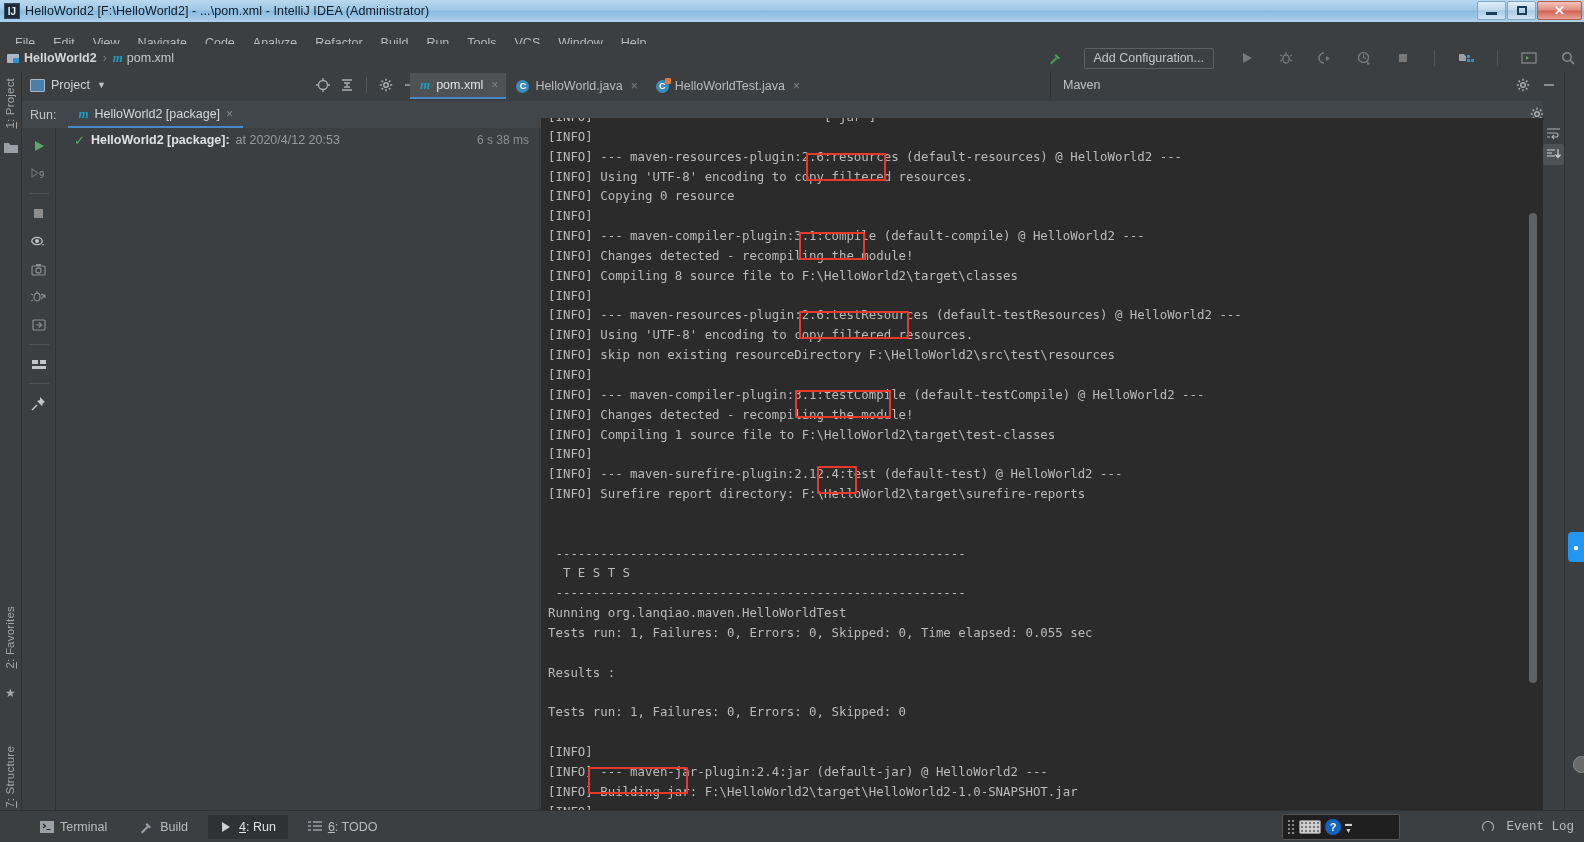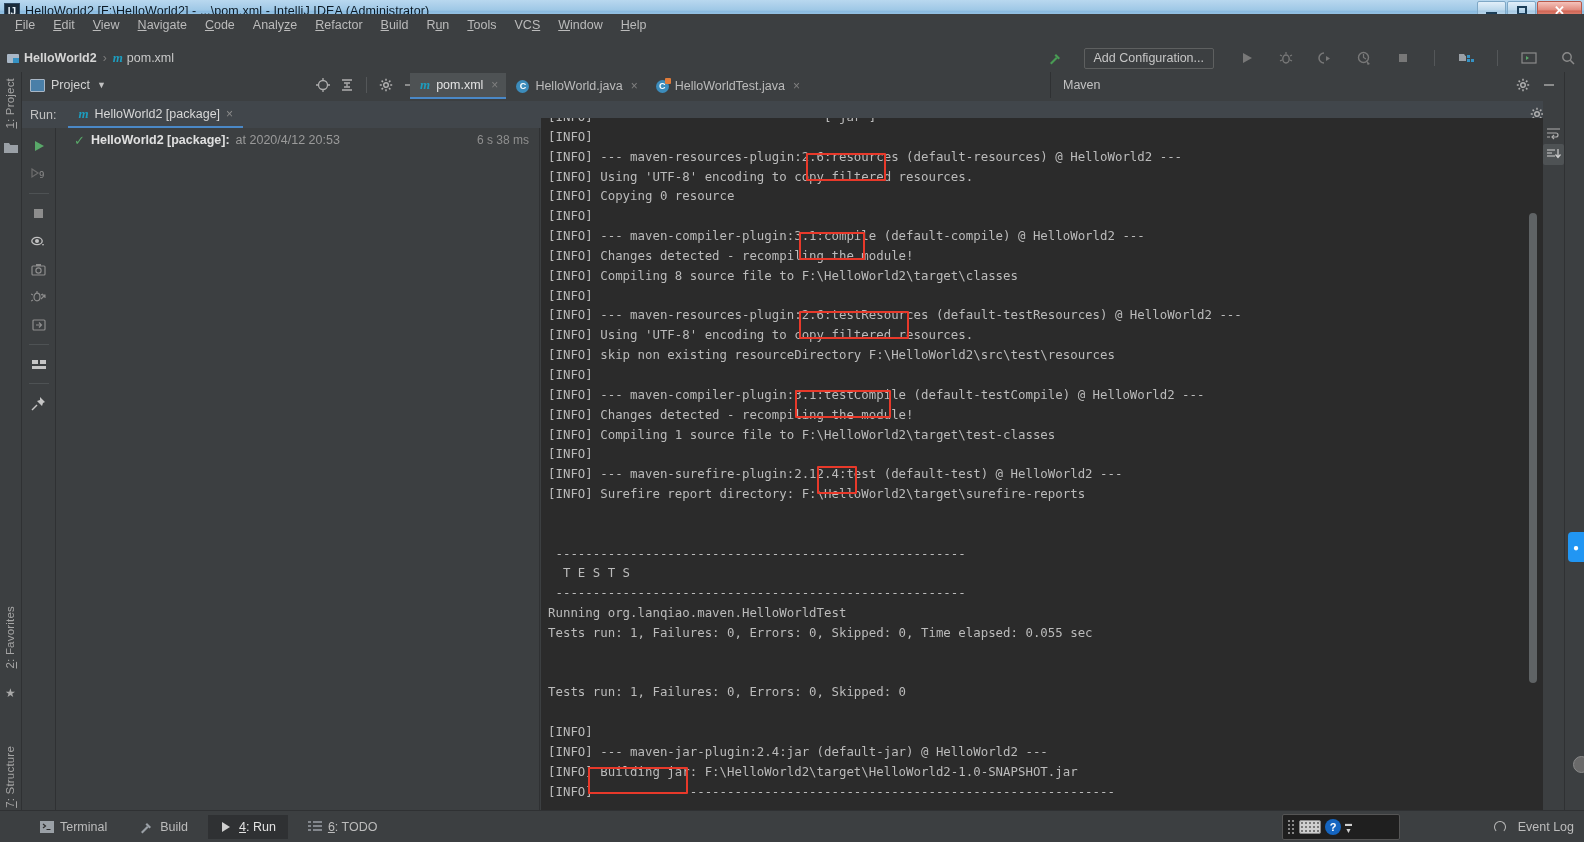--- a/index.html
+++ b/index.html
@@ -37,21 +37,21 @@
   .win-btn.close {
     width: 45px;
     background: linear-gradient(180deg,#f5c3bb 0%,#e08a7d 48%,#cf6352 52%,#e8a294 100%);
     border-color: #b8594a; color: #fff; font-weight: bold; font-size: 13px;
   }
   .win-btn .mini { display:block; width:11px; height:3px; background:#1b3d57; margin-top:6px;}
   .win-btn .sq { display:block; width:10px; height:9px; border:2px solid #1b3d57; }
 
   
   .menubar {
-    position: absolute; left: 0; top: 14px; width: 1584px; height: 22px;
+    position: absolute; left: 0; top: 32px; width: 1584px; height: 22px;
     background: #3c3f41; display: flex; align-items: center; padding-left: 6px;
   }
   .menubar .mi {
     font-size: 12.5px; color: #bbbbbb; padding: 2px 9px; white-space: nowrap;
   }
   .menubar .mi .u { text-decoration: underline; }
 
   
   .navrow {
     position: absolute; left: 0; top: 44px; width: 1584px; height: 28px;
@@ -239,21 +239,21 @@
     display: flex; align-items: center;
   }
   .bb-item {
     display:flex; align-items:center; gap:6px; height: 24px;
     padding: 0 12px; font-size: 12.5px; color:#bcbcbc; white-space:nowrap;
   }
   .bb-item.active { background:#2f3133; color:#e3e3e3; }
   .bb-item .u { text-decoration: underline; }
   .bb-left { display:flex; align-items:center; margin-left: 28px; gap: 8px; }
   .bb-right { margin-left:auto; display:flex; align-items:center; gap:8px; padding-right:10px; }
-  .evt { display:flex; align-items:center; gap:12px; font-size:12.5px; color:#bcbcbc;}
+  .evt { display:flex; align-items:center; gap:12px; font-size:12.5px; color:#bcbcbc;font-family:Liberation Mono, monospace;}
   .evt-ic { width:12px;height:12px;border:1.5px solid #bcbcbc;border-radius:50%;border-bottom-color:transparent;}
 
   
   .imebar {
     position:absolute; right: 184px; bottom: 2px; width: 118px; height: 26px;
     background:#1f1f1f; border:1px solid #555; display:flex; align-items:center;
     gap:4px; padding: 0 4px; border-radius:2px;
   }
   .ime-grip { width:8px;height:16px;
     background-image: radial-gradient(#888 35%, transparent 36%);
@@ -577,20 +577,21 @@
         <div class="cline">[INFO] --- maven-surefire-plugin:2.12.4:test (default-test) @ HelloWorld2 ---</div>
         <div class="cline">[INFO] Surefire report directory: F:\HelloWorld2\target\surefire-reports</div>
         <div class="cline"></div>
         <div class="cline"></div>
         <div class="cline"> -------------------------------------------------------</div>
         <div class="cline">  T E S T S</div>
         <div class="cline"> -------------------------------------------------------</div>
         <div class="cline">Running org.lanqiao.maven.HelloWorldTest</div>
         <div class="cline">Tests run: 1, Failures: 0, Errors: 0, Skipped: 0, Time elapsed: 0.055 sec</div>
         <div class="cline"></div>
+        <div class="cline">Results :</div>
         <div class="cline"></div>
         <div class="cline">Tests run: 1, Failures: 0, Errors: 0, Skipped: 0</div>
         <div class="cline"></div>
         <div class="cline">[INFO]</div>
         <div class="cline">[INFO] --- maven-jar-plugin:2.4:jar (default-jar) @ HelloWorld2 ---</div>
         <div class="cline">[INFO] Building jar: F:\HelloWorld2\target\HelloWorld2-1.0-SNAPSHOT.jar</div>
         <div class="cline">[INFO] ---------------------------------------------------------------------</div>
       </div>
     <div class="cscroll"></div>
   </div>

